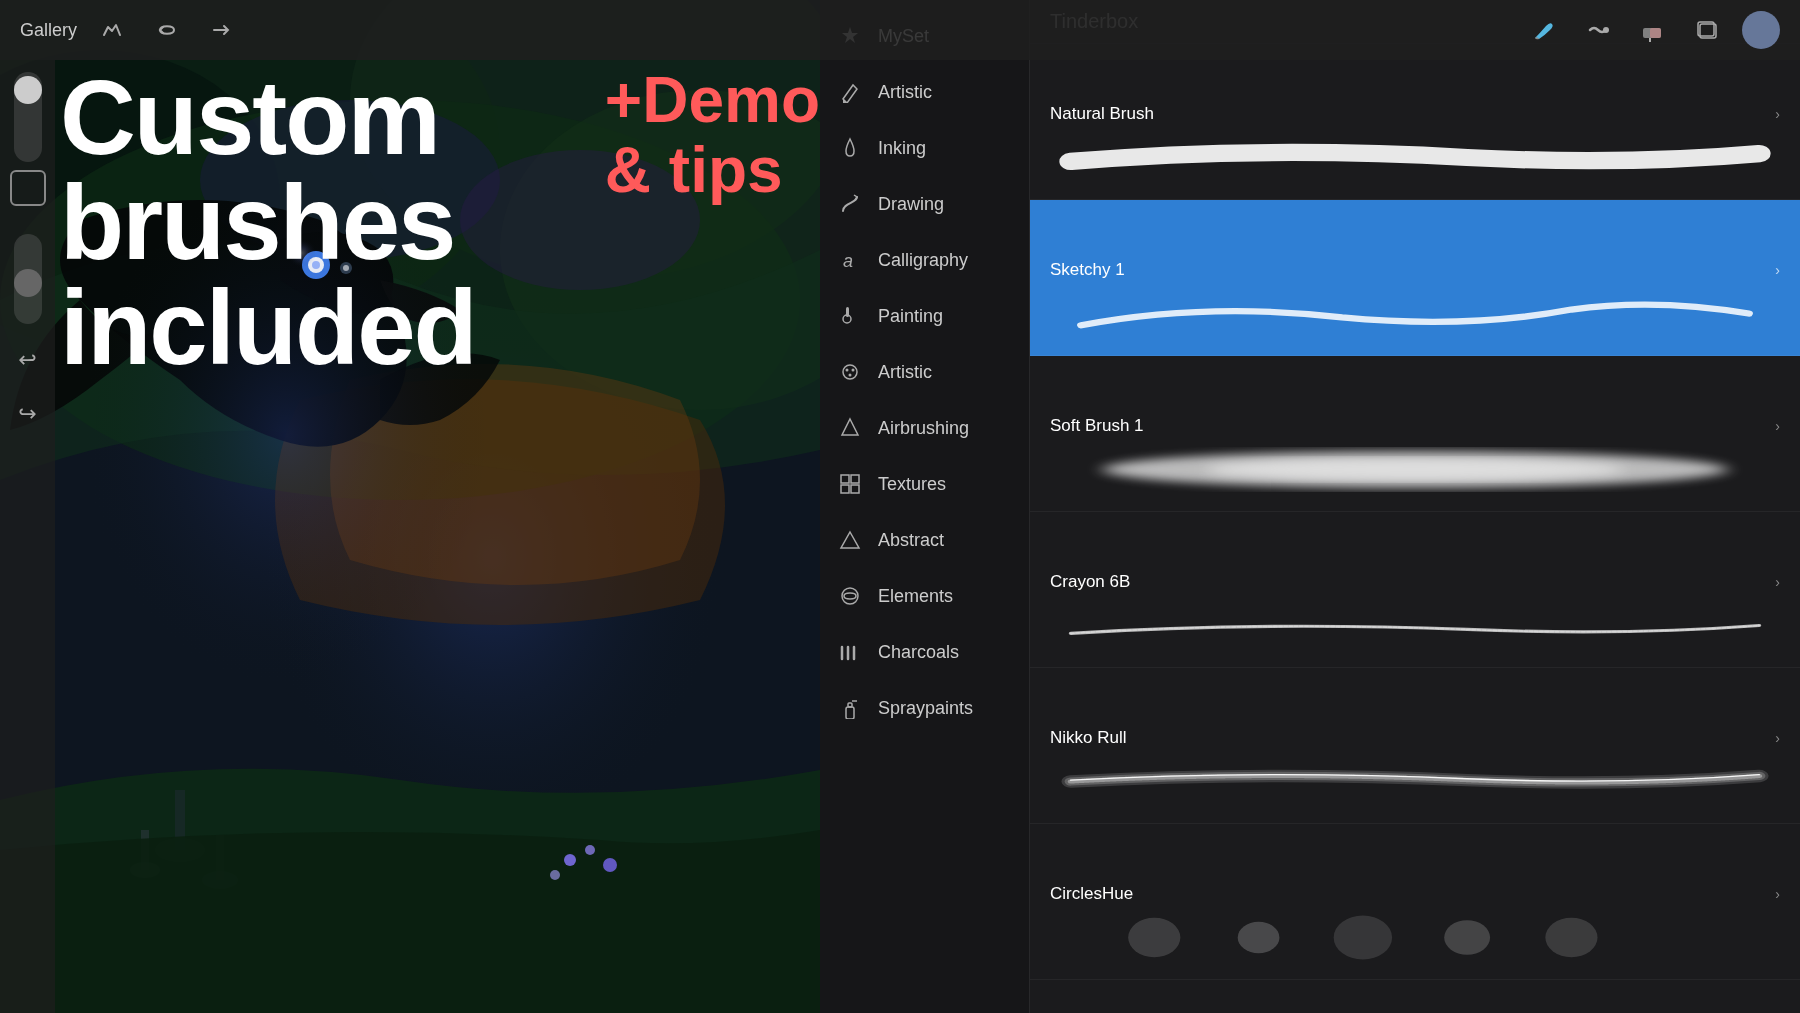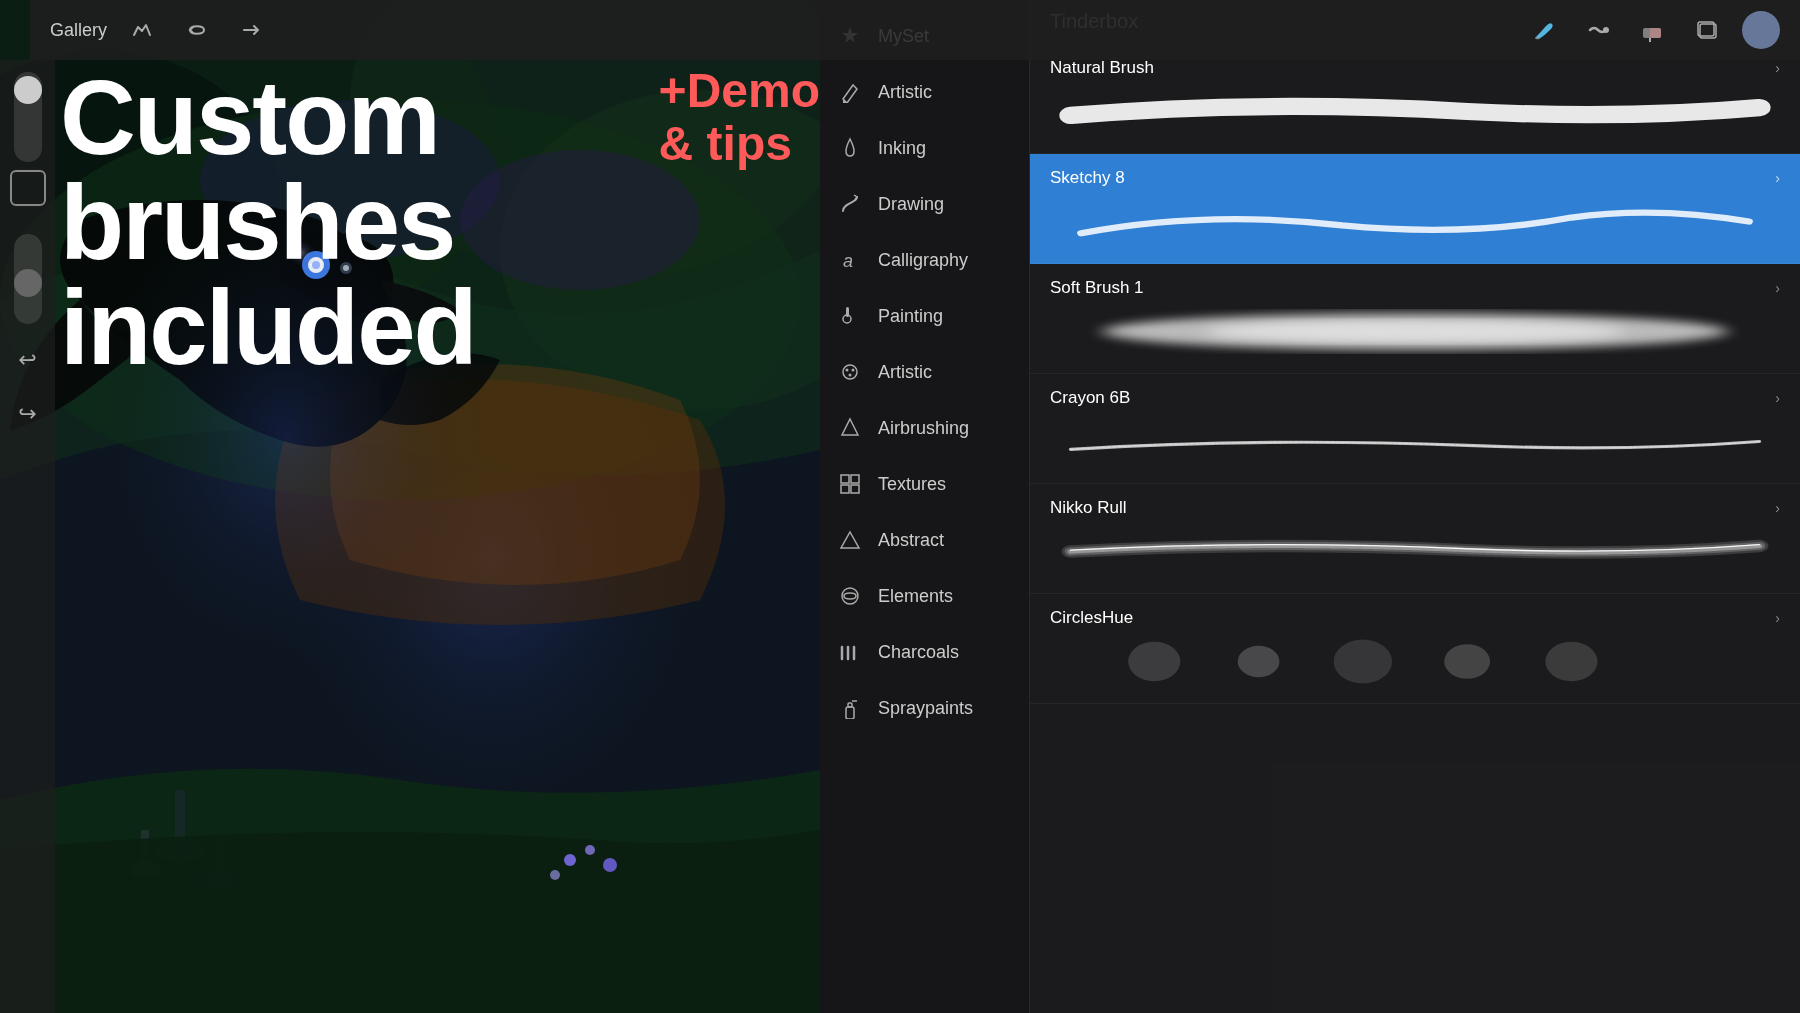--- a/index.html
+++ b/index.html
@@ -15,21 +15,20 @@
     
     .toolbar {
       position: absolute;
       top: 0; left: 0; right: 0;
       height: 60px;
       background: rgba(30,30,30,0.85);
       display: flex;
       align-items: center;
       padding: 0 20px;
       z-index: 100;
-      margin-left: 30px;
     }
     .toolbar-left {
       display: flex;
       align-items: center;
       gap: 18px;
     }
     .toolbar-right {
       margin-left: auto;
       display: flex;
       align-items: center;
@@ -66,21 +65,21 @@
       padding-left: 60px;
     }
     .main-title {
       font-size: 105px;
       font-weight: 900;
       color: #ffffff;
       line-height: 1.0;
       letter-spacing: -2px;
     }
     .sub-title {
-      font-size: 48px;
+      font-size: 64px;
       font-weight: 900;
       color: #ff5a5a;
       line-height: 1.1;
     }
 
     
     .canvas-bg {
       position: absolute;
       top: 0; left: 0;
       width: 820px;
@@ -255,20 +254,21 @@
       position: relative;
     }
     .brush-item.selected {
       background: #2f7fd4;
     }
     .brush-item-header {
       display: flex;
       align-items: center;
       justify-content: space-between;
       margin-bottom: 6px;
+      margin-top: 46px;
     }
     .brush-name {
       color: #fff;
       font-size: 17px;
       font-weight: 500;
     }
     .brush-item.selected .brush-name {
       color: #fff;
     }
     .brush-chevron {
@@ -572,21 +572,21 @@
       <span class="brush-chevron">›</span>
     </div>
     <div class="brush-preview">
       <svg viewBox="0 0 700 70" preserveAspectRatio="none">
       <path d="M20 40 Q200 20 400 35 Q550 45 680 30" stroke="white" stroke-width="22" fill="none" stroke-linecap="round" opacity="0.9"></path>
     </svg>
     </div>
   </div>
         <div class="brush-item selected">
     <div class="brush-item-header">
-      <span class="brush-name">Sketchy 8</span>
+      <span class="brush-name">Sketchy 1</span>
       <span class="brush-chevron">›</span>
     </div>
     <div class="brush-preview">
       <svg viewBox="0 0 700 70" preserveAspectRatio="none">
       <path d="M30 50 Q150 20 280 40 Q400 55 500 30 Q580 15 670 35" stroke="white" stroke-width="8" fill="none" stroke-linecap="round" opacity="0.85"></path>
     </svg>
     </div>
   </div>
         <div class="brush-item">
     <div class="brush-item-header">

